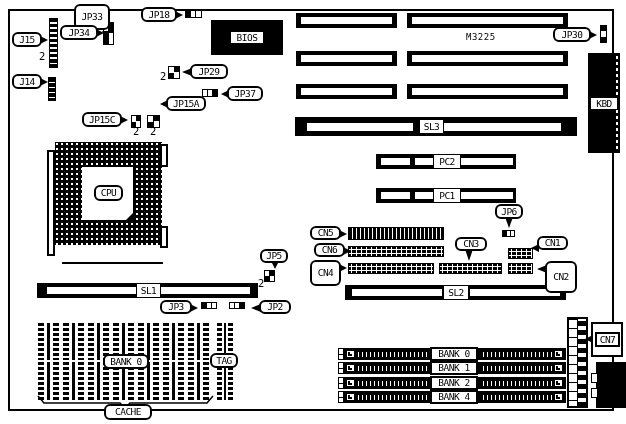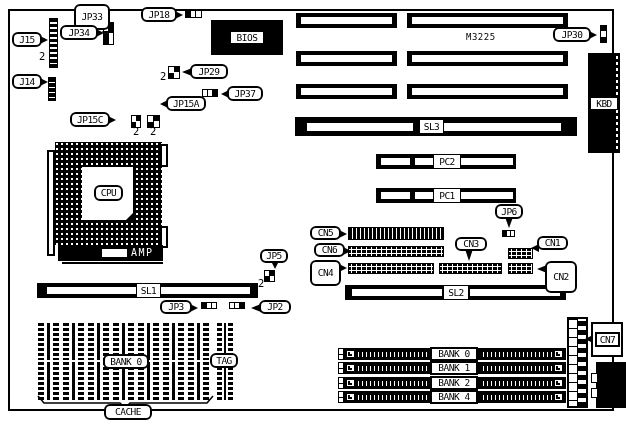--- a/index.html
+++ b/index.html
@@ -93,21 +93,21 @@
   <div class="co" style="left:190px;top:64px;width:38px;height:15px">
     <span class="txt">JP29</span>
       <i class="t-l" style="border-right-width:10px;left:-10px"></i>
   </div>
   <div class="hjump hj-r" style="left:202px;top:89px;width:16px;height:8px"></div>
   <div class="co" style="left:227px;top:86px;width:36px;height:15px">
     <span class="txt">JP37</span>
       <i class="t-l"></i>
   </div>
 
-  <div class="co" style="left:70px;top:112px;width:40px;height:15px">
+  <div class="co" style="left:82px;top:112px;width:40px;height:15px">
     <span class="txt">JP15C</span>
       <i class="t-r"></i>
   </div>
   <div class="jblock" style="left:131px;top:115px;width:10px;height:13px"></div>
   <div class="pin2" style="left:133px;top:127px">2</div>
   <div class="jblock" style="left:147px;top:115px;width:13px;height:13px"></div>
   <div class="pin2" style="left:150px;top:127px">2</div>
   <div class="co" style="left:166px;top:96px;width:40px;height:15px">
     <span class="txt">JP15A</span>
       <i class="t-l"></i>
@@ -170,24 +170,20 @@
   <div class="wht" style="left:47px;top:150px;width:8px;height:106px"></div>
   <div class="cpu-socket" style="left:55px;top:142px;width:107px;height:103px">
     <div class="stripe" style="left:27px;top:25px;width:51px;height:53px"></div>
     <div class="abs" style="left:71px;top:71px;width:0;height:0;border-left:7px solid transparent;border-bottom:7px solid #000"></div>
   </div>
   <div class="co" style="left:94px;top:185px;width:29px;height:16px">
       <span class="txt">CPU</span>
     </div>
   <div class="wht" style="left:160px;top:144px;width:8px;height:23px"></div>
   <div class="wht" style="left:160px;top:226px;width:8px;height:22px"></div>
-  <div class="blk" style="left:58px;top:245px;width:105px;height:16px">
-    <div class="stripe" style="left:44px;top:4px;width:25px;height:8px"></div>
-    <div class="amp-txt" style="left:73px;top:3px">AMP</div>
-  </div>
   <div class="blk" style="left:62px;top:262px;width:101px;height:2px"></div>
 
   <div class="co" style="left:310px;top:226px;width:31px;height:14px">
     <span class="txt">CN5</span>
       <i class="t-r"></i>
   </div>
   <div class="cn5p" style="left:348px;top:227px;width:96px;height:13px"></div>
   <div class="co" style="left:314px;top:243px;width:31px;height:14px">
     <span class="txt">CN6</span>
       <i class="t-r"></i>

